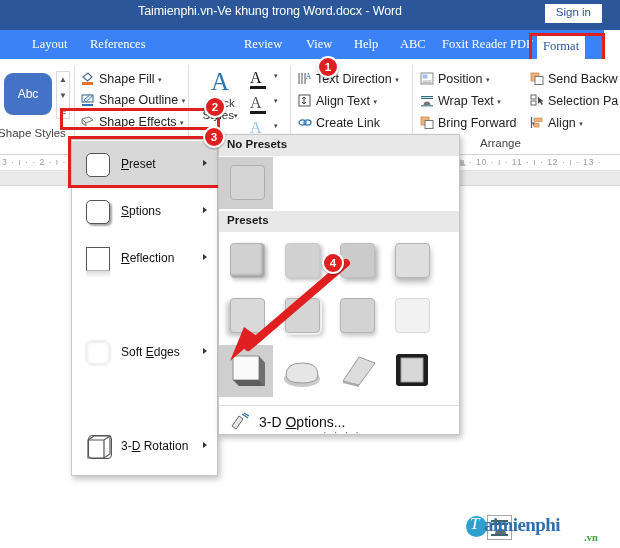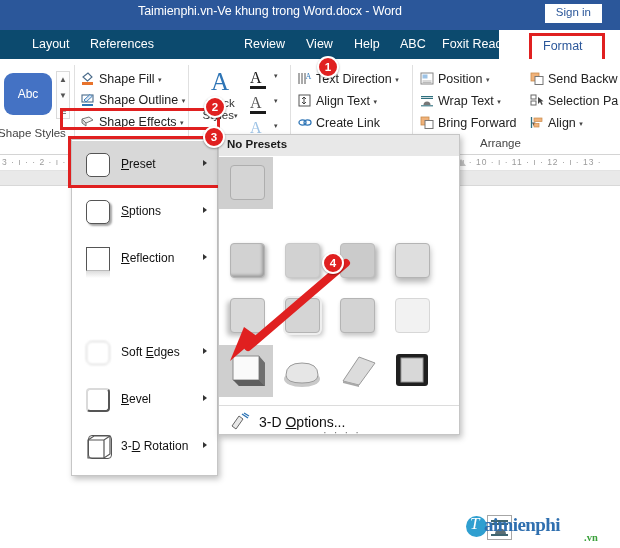--- a/index.html
+++ b/index.html
@@ -23,22 +23,23 @@
   }
   #signin-btn{
     position:absolute; right:18px; top:4px;
     background:#ffffff; color:#2b579a; font-size:11.5px;
     padding:3px 11px 4px 11px; border:0; cursor:pointer;
     line-height:1;
   }
 
   
   #tabstrip{
-    position:absolute; left:0; top:30px; width:499px; height:29px;
-    background:#0c4a6e;
+    position:absolute; left:0; top:30px; width:604px; height:29px;
+    background:#3b82f6;
+    font-family:Liberation Serif, serif;
   }
   .tab{
     position:absolute; top:0; height:29px; line-height:29px;
     color:#ffffff; font-size:12.5px; white-space:nowrap; cursor:pointer;
     padding:0 6px;
   }
   #tab-format{
     background:#ffffff; color:#2b579a;
     top:3px; height:26px; line-height:26px;
   }
@@ -430,25 +431,20 @@
     <span class="fx-arrow"></span>
   </div>
 
 
   <div class="fx-item" style="top:189px;">
     <span class="fx-thumb" style="border-radius:6px; border-color:#cfcfcf; filter:blur(0.8px);"></span>
     <span class="fx-label"><span>Soft </span><u>E</u><span>dges</span></span>
     <span class="fx-arrow"></span>
   </div>
 
-  <div class="fx-item" style="top:236px;">
-    <span class="fx-thumb" style="border-radius:4px; border-top-color:#dadada; border-left-color:#dadada; border-width:2px;"></span>
-    <span class="fx-label"><u>B</u><span>evel</span></span>
-    <span class="fx-arrow"></span>
-  </div>
 
   <div class="fx-item" style="top:283px;">
     <span class="fx-thumb" style="left:16px; border-radius:4px;"></span>
     <svg style="position:absolute;left:12px;top:9px;" width="30" height="30" viewBox="0 0 30 30">
       <path d="M4 8 L10 4 L26 4 L26 22 L20 26 L4 26 Z" fill="none" stroke="#555" stroke-width="1.2"></path>
       <path d="M4 8 L20 8 L26 4 M20 8 L20 26" fill="none" stroke="#555" stroke-width="1.2"></path>
     </svg>
     <span class="fx-label"><span>3-</span><u>D</u><span> Rotation</span></span>
     <span class="fx-arrow"></span>
   </div>
@@ -456,20 +452,21 @@
 
 <div id="preset-hl"></div>
 
 <div id="presets">
   <div class="pg-header" style="top:0;">No Presets</div>
 
   <div class="pg-cell sel" style="left:0; top:22px;">
     <span class="pg-sq" style="background:#d5d5d5; border-color:#aeaeae;"></span>
   </div>
 
+  <div class="pg-header" style="top:76px;">Presets</div>
 
   <div class="pg-cell" style="left:0;   top:100px;">
       <span class="pg-sq" style="box-shadow:-2px -2px 3px rgba(0,0,0,.25) inset, 2px 2px 4px rgba(0,0,0,.25);"></span>
     </div>
   <div class="pg-cell" style="left:55px; top:100px;">
       <span class="pg-sq" style="box-shadow:2px 2px 4px rgba(0,0,0,.28); border-color:#c9c9c9;"></span>
     </div>
   <div class="pg-cell" style="left:110px;top:100px;">
       <span class="pg-sq" style="background:#cbcbcb; box-shadow:3px 3px 5px rgba(0,0,0,.3); border-color:#bdbdbd;"></span>
     </div>

